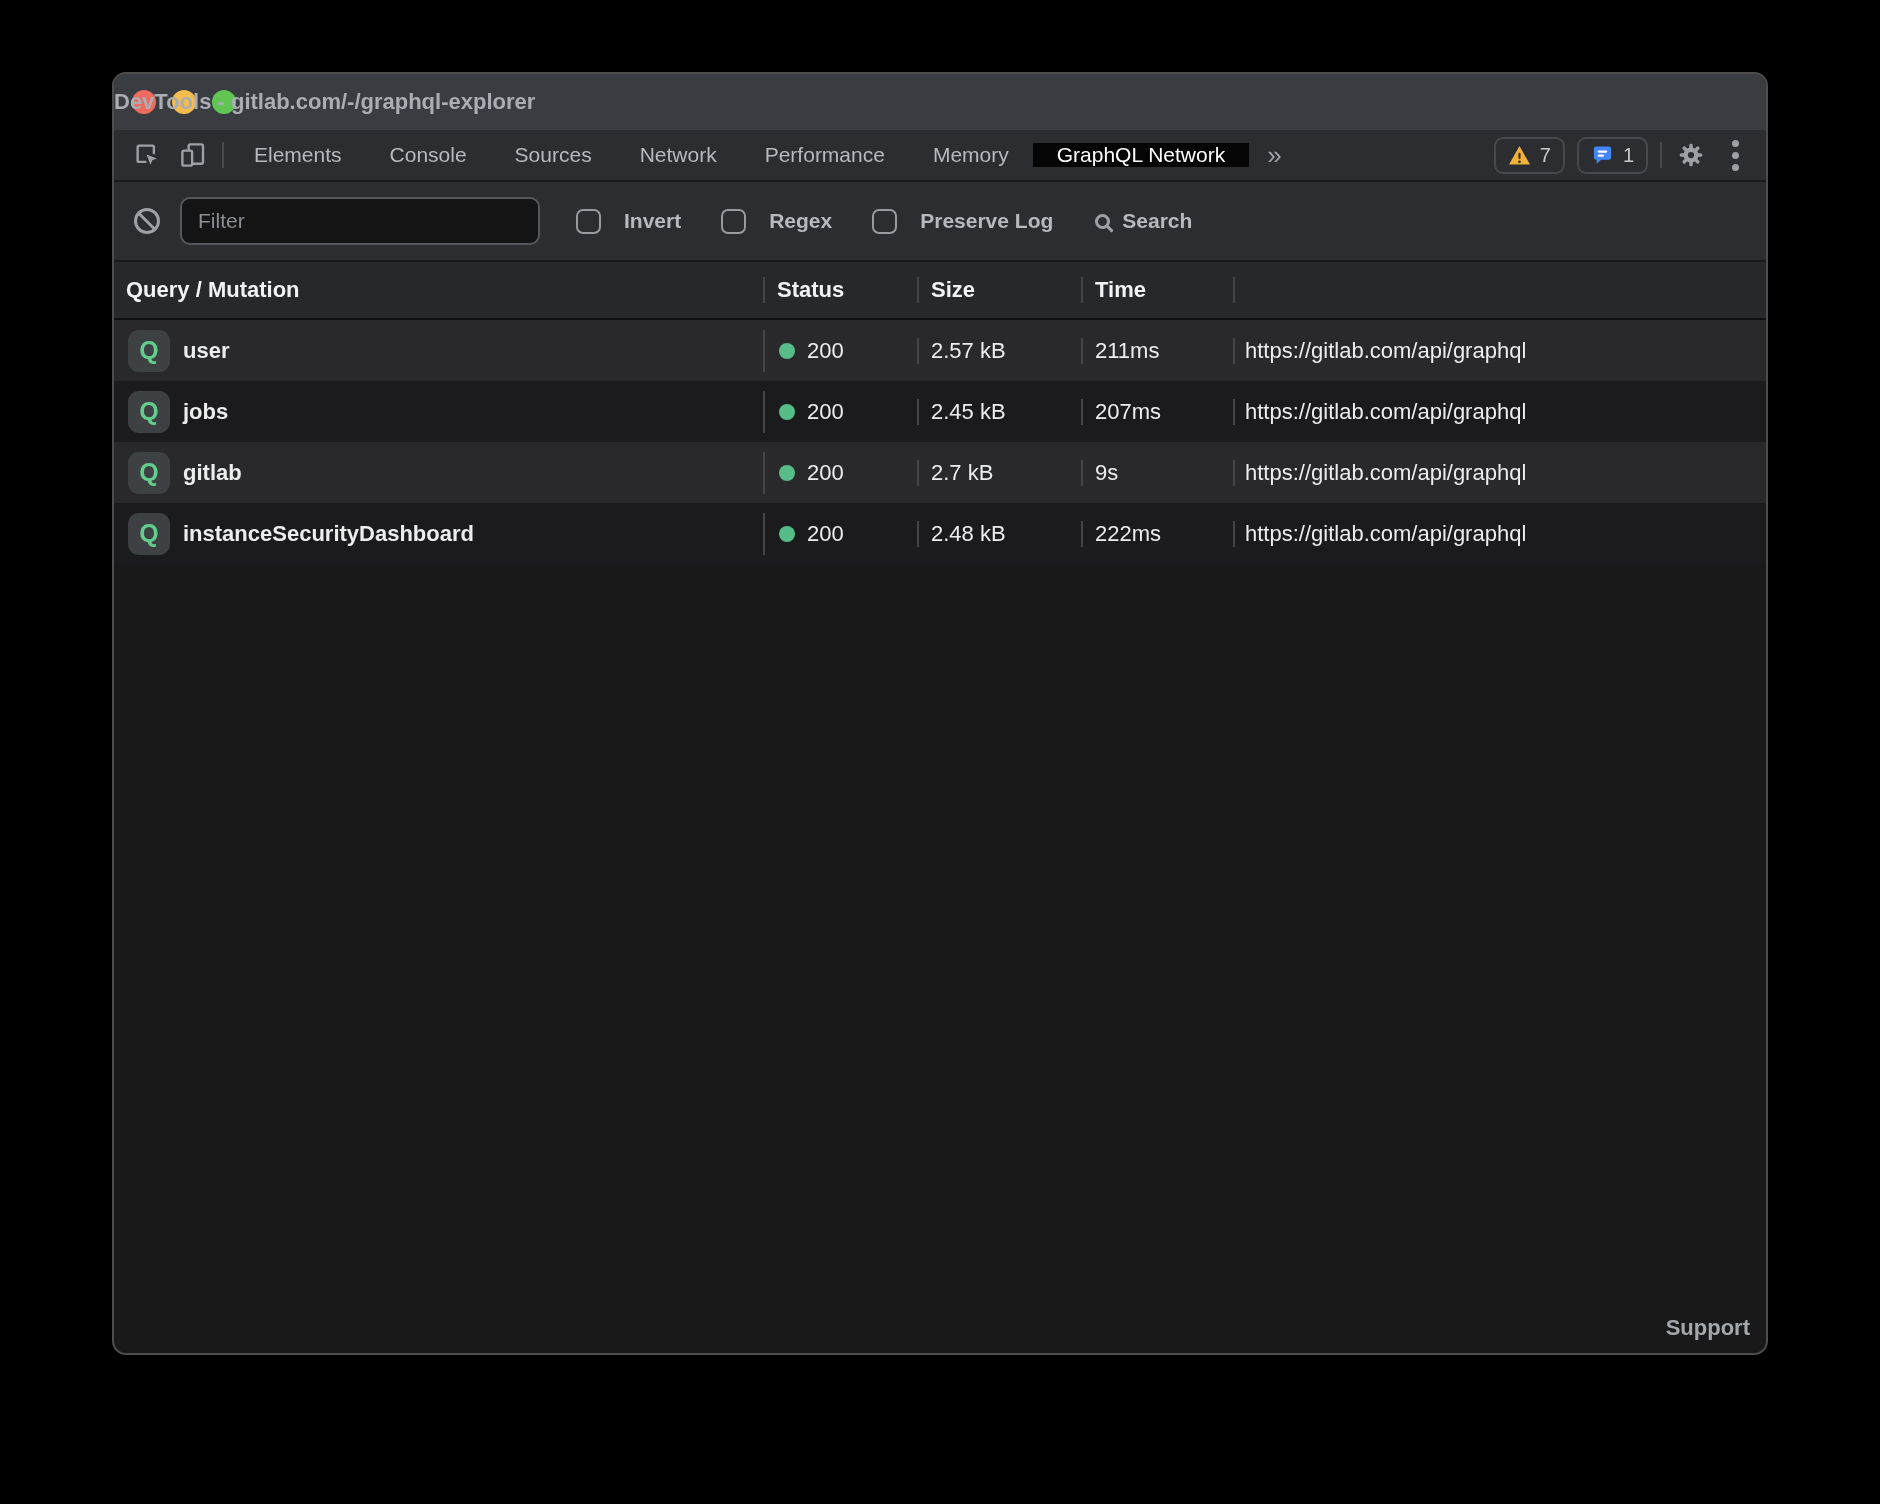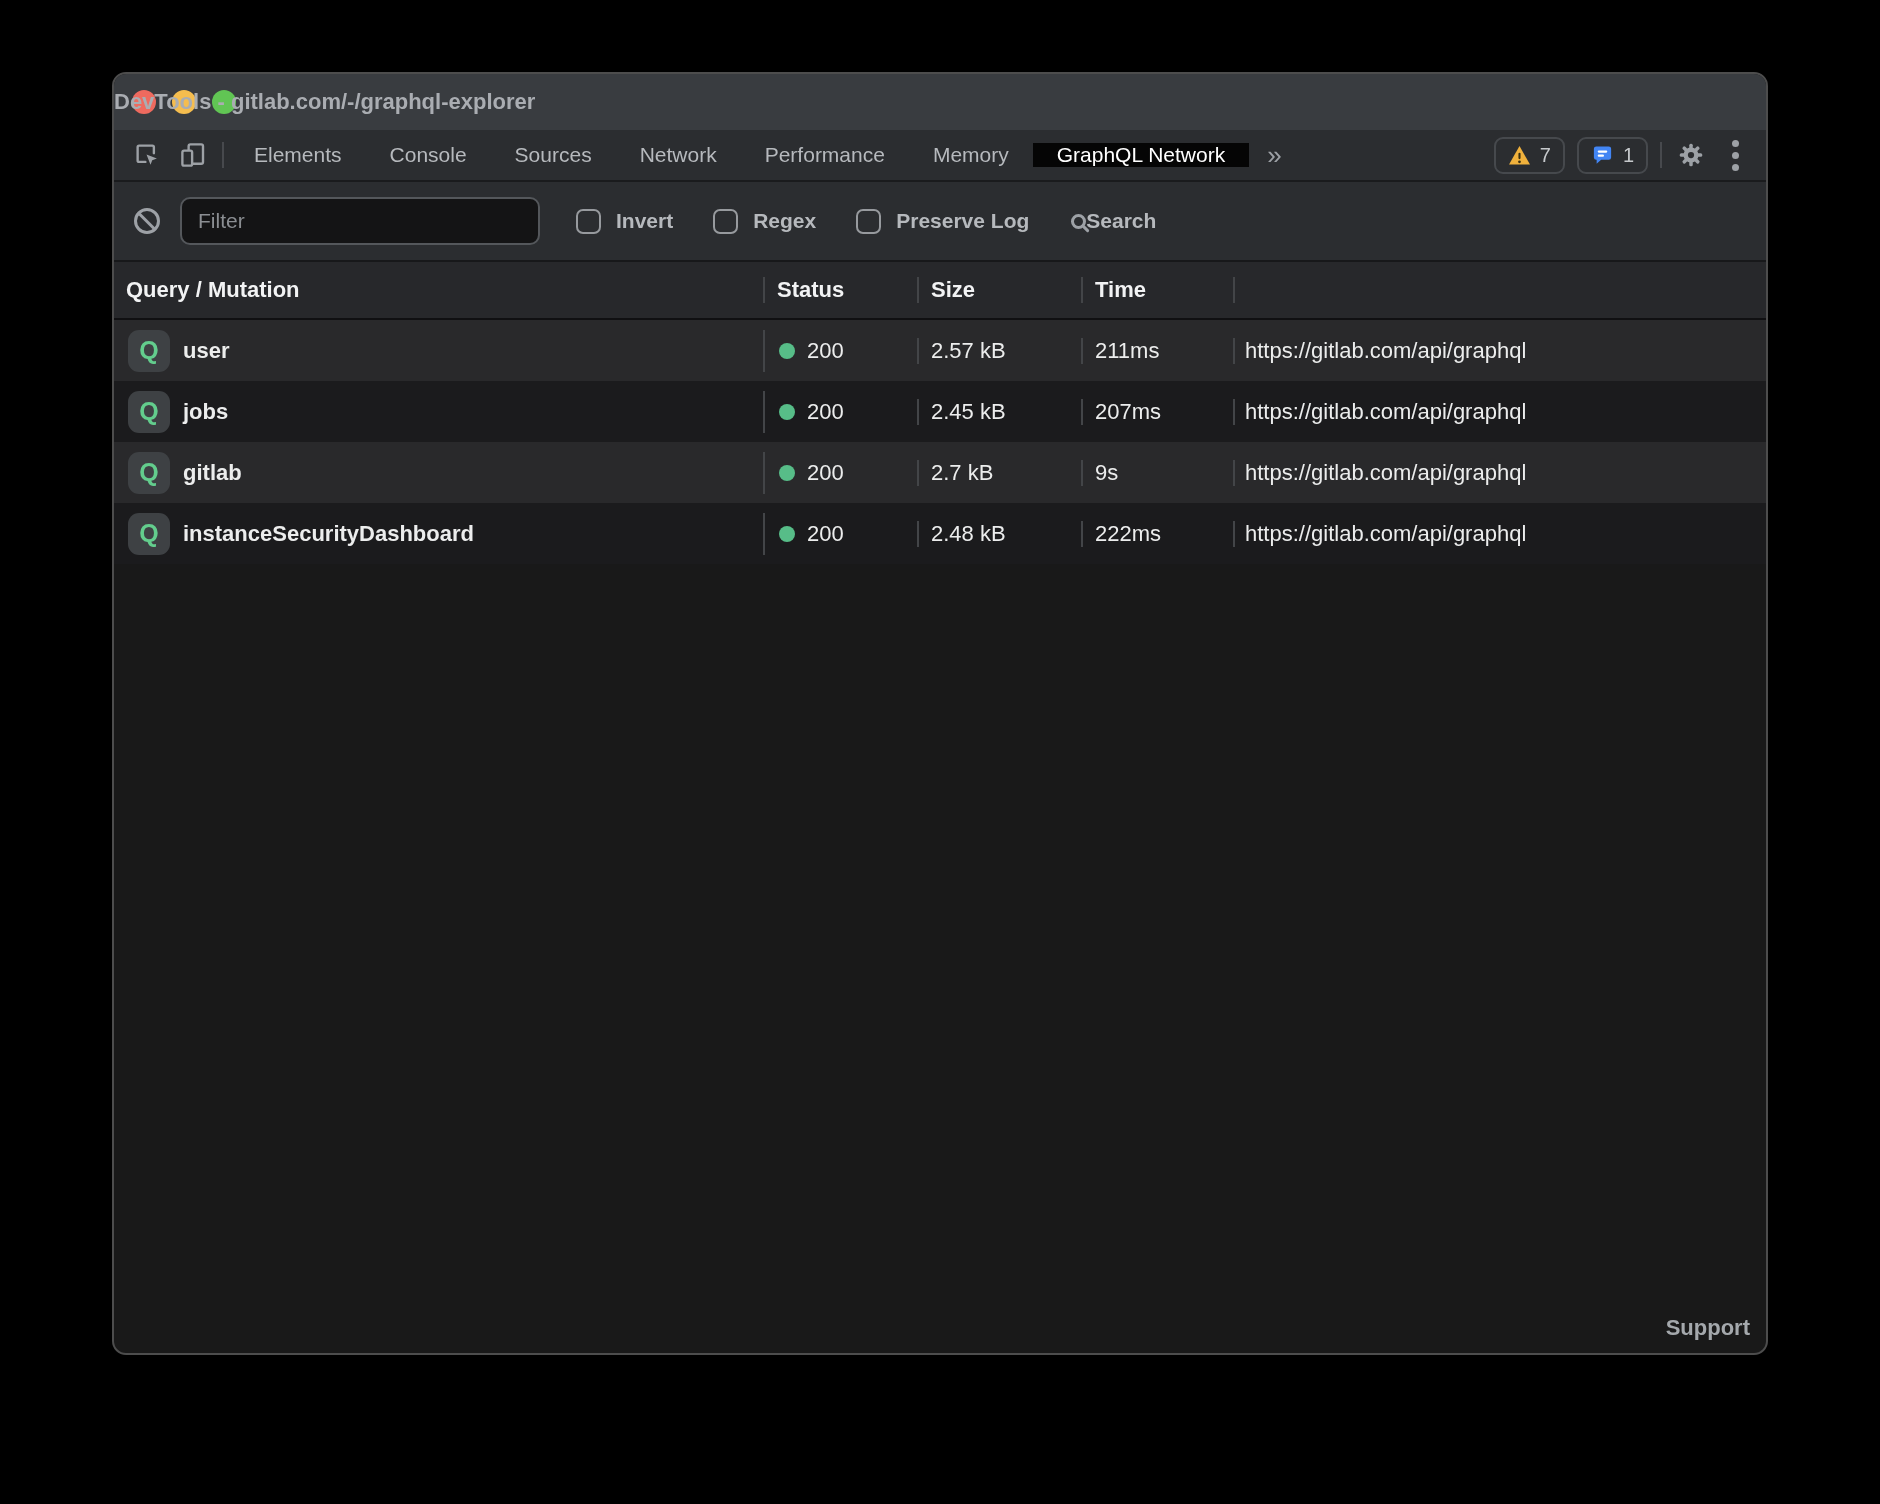--- a/index.html
+++ b/index.html
@@ -37,25 +37,25 @@
     font-size:20px;color:#c6c9cc}
   .kebab{display:flex;flex-direction:column;gap:5px;align-items:center;justify-content:center;width:30px;height:34px}
   .kebab span{width:7px;height:7px;border-radius:50%;background:var(--text_muted)}
   
   .filterbar{height:80px;flex:0 0 80px;background:var(--toolbar_bg);display:flex;align-items:center;border-bottom:2px solid #17181a}
   .block{width:26px;height:26px;border:3px solid var(--text_muted);border-radius:50%;position:relative;margin-left:20px;flex:0 0 auto}
   .block::after{content:"";position:absolute;left:-2px;top:8.5px;width:24px;height:3px;background:var(--text_muted);transform:rotate(45deg)}
   .filter-input{margin-left:20px;width:360px;height:48px;background:var(--input_bg);border:2px solid var(--input_border);
     border-radius:10px;color:var(--text_primary);font-size:21px;padding:8px 16px;font-family:"Liberation Sans",sans-serif;outline:none}
   .filter-input::placeholder{color:#8b8e92}
-  .check{display:flex;align-items:center;gap:15px;font-size:21px;font-weight:bold;color:var(--text_secondary)}
+  .check{display:flex;align-items:center;gap:23px;font-size:21px;font-weight:bold;color:var(--text_secondary)}
   .check.first{margin-left:36px}
   .check + .check{margin-left:40px}
   .cbox{width:25px;height:25px;border:2px solid #979a9e;border-radius:7px;background:transparent}
-  .search{display:flex;align-items:center;gap:0;margin-left:42px;font-size:21px;font-weight:bold;color:var(--text_secondary)}
+  .search{display:flex;align-items:center;gap:12px;margin-left:42px;font-size:21px;font-weight:bold;color:var(--text_secondary)}
   .mag{width:15px;height:15px;border:3px solid var(--text_muted);border-radius:50%;position:relative}
   .mag::after{content:"";position:absolute;width:3px;height:9px;background:var(--text_muted);transform:rotate(-45deg);
     right:-4px;bottom:-7px;border-radius:2px}
   
   .table{display:flex;flex-direction:column}
   .trow{display:flex;align-items:center}
   .cell{display:flex;align-items:center;padding-left:12px;font-size:22px;color:var(--text_primary);overflow:hidden;white-space:nowrap}
   .c1{width:651px;flex:0 0 651px}
   .c2{width:154px;flex:0 0 154px}
   .c3{width:164px;flex:0 0 164px}

